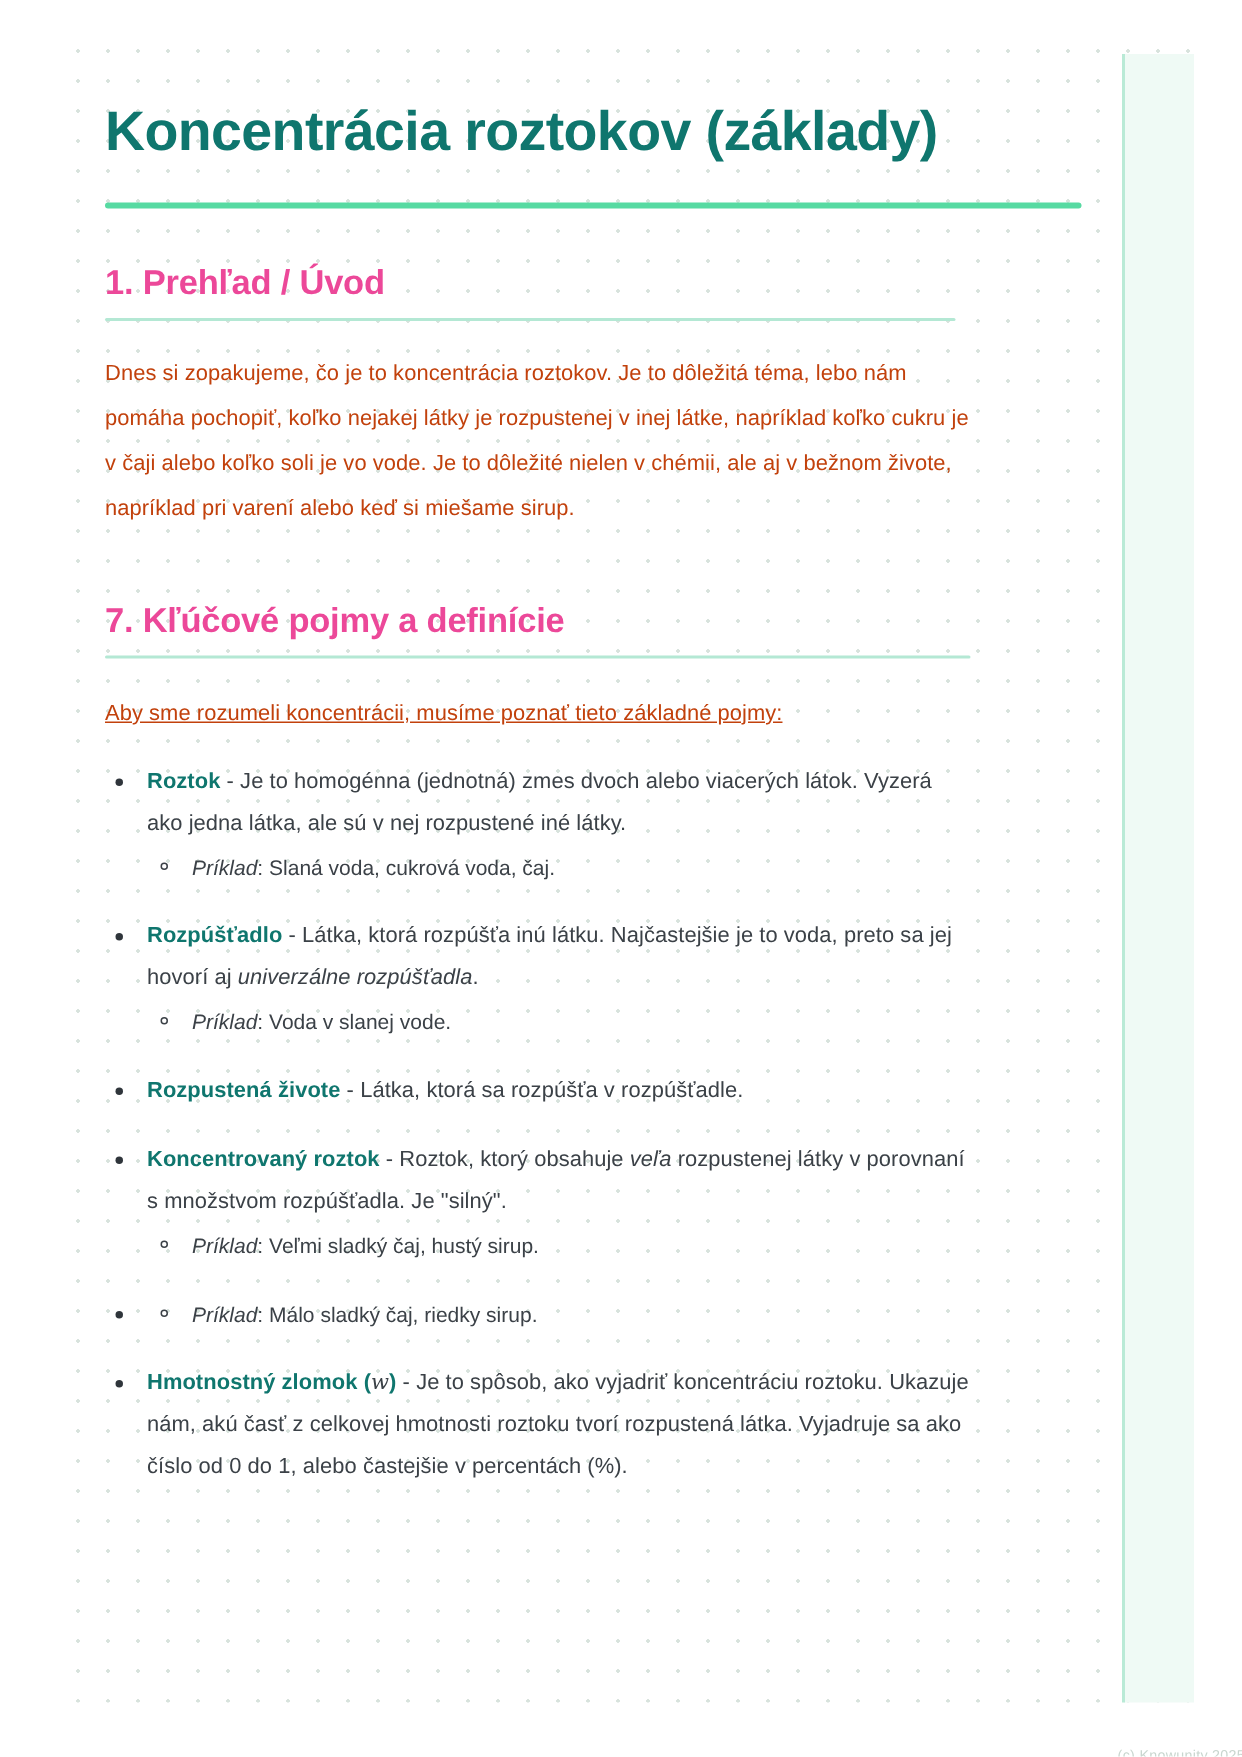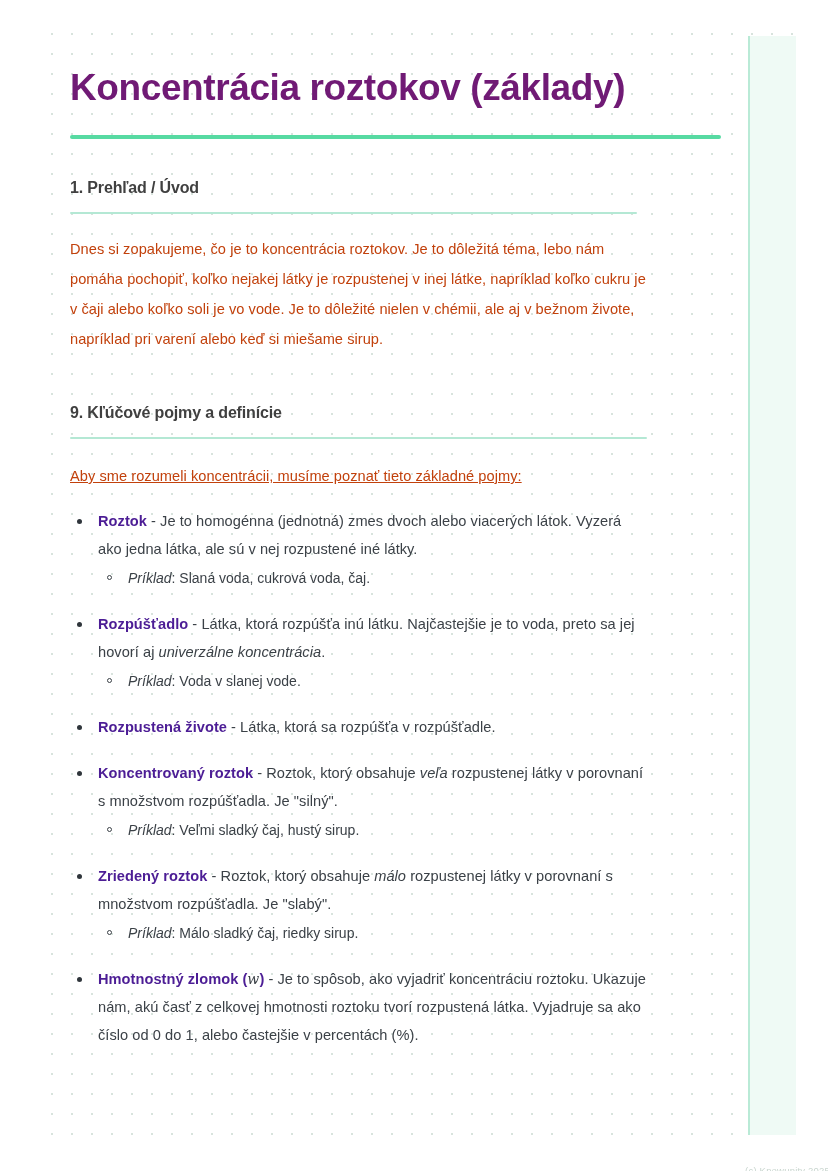--- a/index.html
+++ b/index.html
@@ -62,43 +62,43 @@
     top: 62px;
     width: 578px;
   }
 
   .doc-title {
     margin: 0;
     font-size: 37px;
     line-height: 52px;
     font-weight: 700;
     letter-spacing: -0.4px;
-    color: #701a75;
+    color: #0f766e;
     width: 560px;
   }
 
   .title-rule {
     margin-top: 21px;
     width: 651px;
     height: 4px;
     background: #57daa2;
     border-radius: 2px;
   }
 
   .section {
     margin-top: 0;
   }
 
   .section-heading {
     margin: 0;
-    font-size: 16px;
+    font-size: 23px;
     line-height: 30px;
     font-weight: 700;
     letter-spacing: -0.15px;
-    color: #404040;
+    color: #ec4899;
   }
   .sec1 { margin-top: 34px; }
   .sec2 { margin-top: 44px; }
 
   .section-rule {
     margin-top: 9px;
     height: 2px;
     background: #b4e8d4;
     border-radius: 1px;
   }
@@ -137,21 +137,21 @@
   }
 
   .term-line {
     font-size: 14.6px;
     line-height: 28px;
     color: #3b4147;
     letter-spacing: 0.05px;
   }
   .term-line b, .term-name {
     font-weight: 700;
-    color: #4c1d95;
+    color: #0f766e;
   }
   .term-line i, .em {
     font-style: italic;
   }
   .mathvar {
     font-family: "DejaVu Serif", serif;
     font-style: italic;
     font-weight: 400;
     font-size: 14px;
   }
@@ -208,21 +208,21 @@
     <h1 class="doc-title">Koncentrácia roztokov (základy)</h1>
     <div class="title-rule"></div>
 
     <div class="section sec1">
       <h2 class="section-heading">1. Prehľad / Úvod</h2>
       <div class="section-rule rule-w1"></div>
       <p class="body-text">Dnes si zopakujeme, čo je to koncentrácia roztokov. Je to dôležitá téma, lebo nám pomáha pochopiť, koľko nejakej látky je rozpustenej v inej látke, napríklad koľko cukru je v čaji alebo koľko soli je vo vode. Je to dôležité nielen v chémii, ale aj v bežnom živote, napríklad pri varení alebo keď si miešame sirup.</p>
     </div>
 
     <div class="section sec2">
-      <h2 class="section-heading">9. Kľúčové pojmy a definície</h2>
+      <h2 class="section-heading">7. Kľúčové pojmy a definície</h2>
       <div class="section-rule rule-w2"></div>
       <p class="body-text lead-2">Aby sme rozumeli koncentrácii, musíme poznať tieto základné pojmy:</p>
 
       <ul class="term-list">
 
         <li class="term">
           <span class="bullet-dot"></span>
           <div class="term-line">
             <b class="term-name">Roztok</b><span> - </span><span>Je to homogénna (jednotná) zmes dvoch alebo viacerých látok. Vyzerá ako jedna látka, ale sú v nej rozpustené iné látky.</span>
           </div>
@@ -230,21 +230,21 @@
             <li class="example">
               <span class="bullet-ring"></span>
               <span class="ex-label">Príklad</span><span>: Slaná voda, cukrová voda, čaj.</span>
             </li>
           </ul>
         </li>
 
         <li class="term">
           <span class="bullet-dot"></span>
           <div class="term-line">
-            <b class="term-name">Rozpúšťadlo</b><span> - </span><span>Látka, ktorá rozpúšťa inú látku. Najčastejšie je to voda, preto sa jej hovorí aj </span><i class="em">univerzálne koncentrácia</i><span>.</span>
+            <b class="term-name">Rozpúšťadlo</b><span> - </span><span>Látka, ktorá rozpúšťa inú látku. Najčastejšie je to voda, preto sa jej hovorí aj </span><i class="em">univerzálne rozpúšťadla</i><span>.</span>
           </div>
           <ul class="example-list">
             <li class="example">
               <span class="bullet-ring"></span>
               <span class="ex-label">Príklad</span><span>: Voda v slanej vode.</span>
             </li>
           </ul>
         </li>
 
         <li class="term">
@@ -262,23 +262,20 @@
           <ul class="example-list">
             <li class="example">
               <span class="bullet-ring"></span>
               <span class="ex-label">Príklad</span><span>: Veľmi sladký čaj, hustý sirup.</span>
             </li>
           </ul>
         </li>
 
         <li class="term">
           <span class="bullet-dot"></span>
-          <div class="term-line">
-            <b class="term-name">Zriedený roztok</b><span> - </span><span>Roztok, ktorý obsahuje </span><i class="em">málo</i><span> rozpustenej látky v porovnaní s množstvom rozpúšťadla. Je "slabý".</span>
-          </div>
           <ul class="example-list">
             <li class="example">
               <span class="bullet-ring"></span>
               <span class="ex-label">Príklad</span><span>: Málo sladký čaj, riedky sirup.</span>
             </li>
           </ul>
         </li>
 
         <li class="term">
           <span class="bullet-dot"></span>

